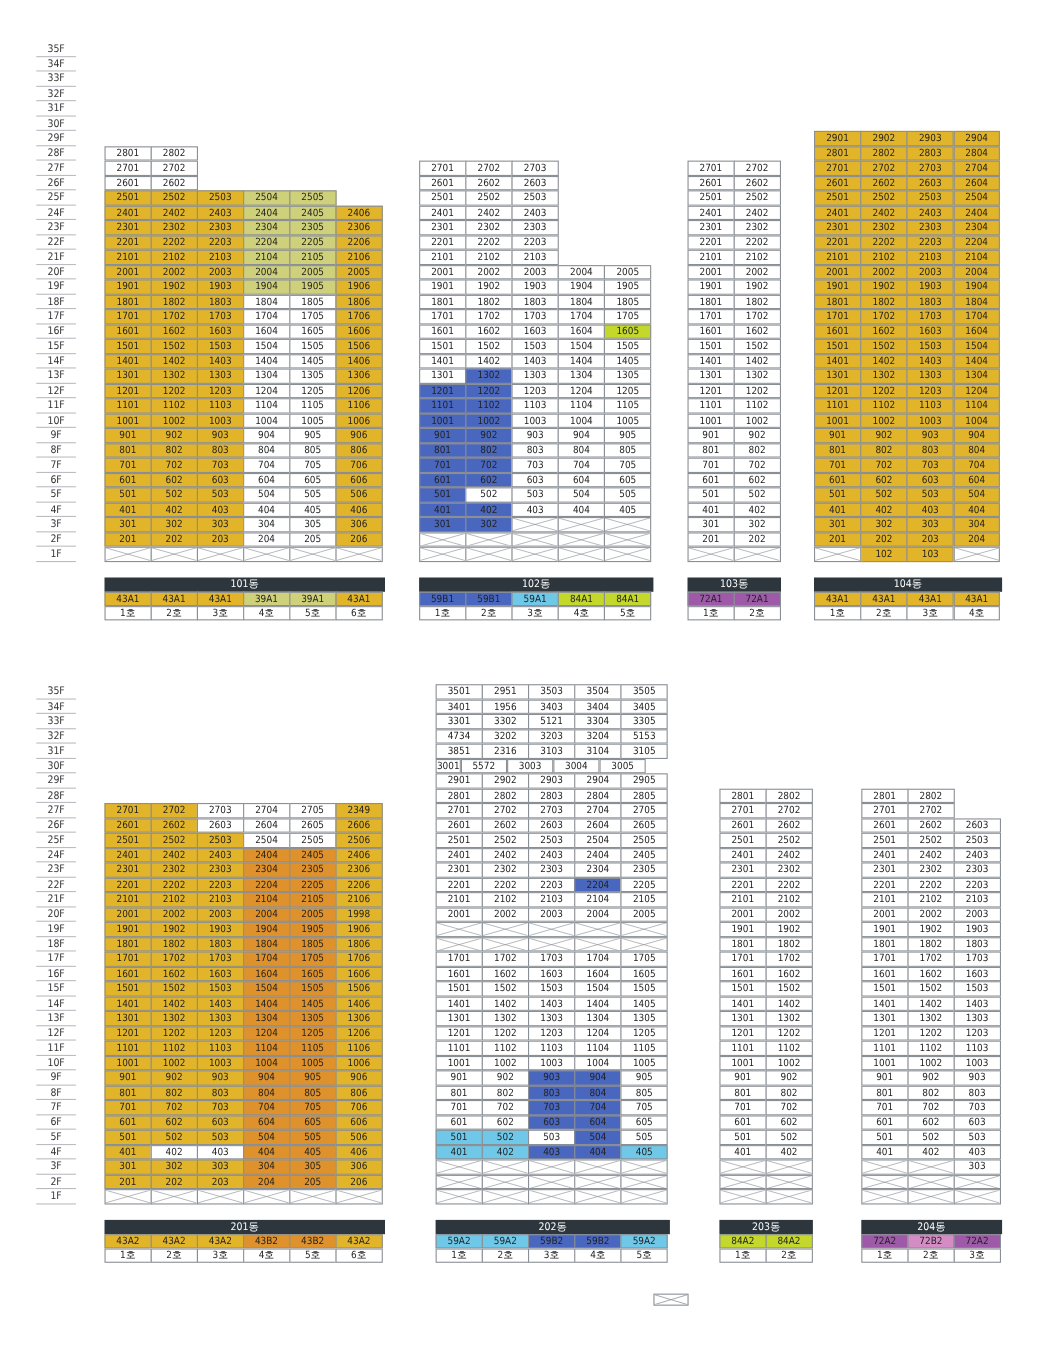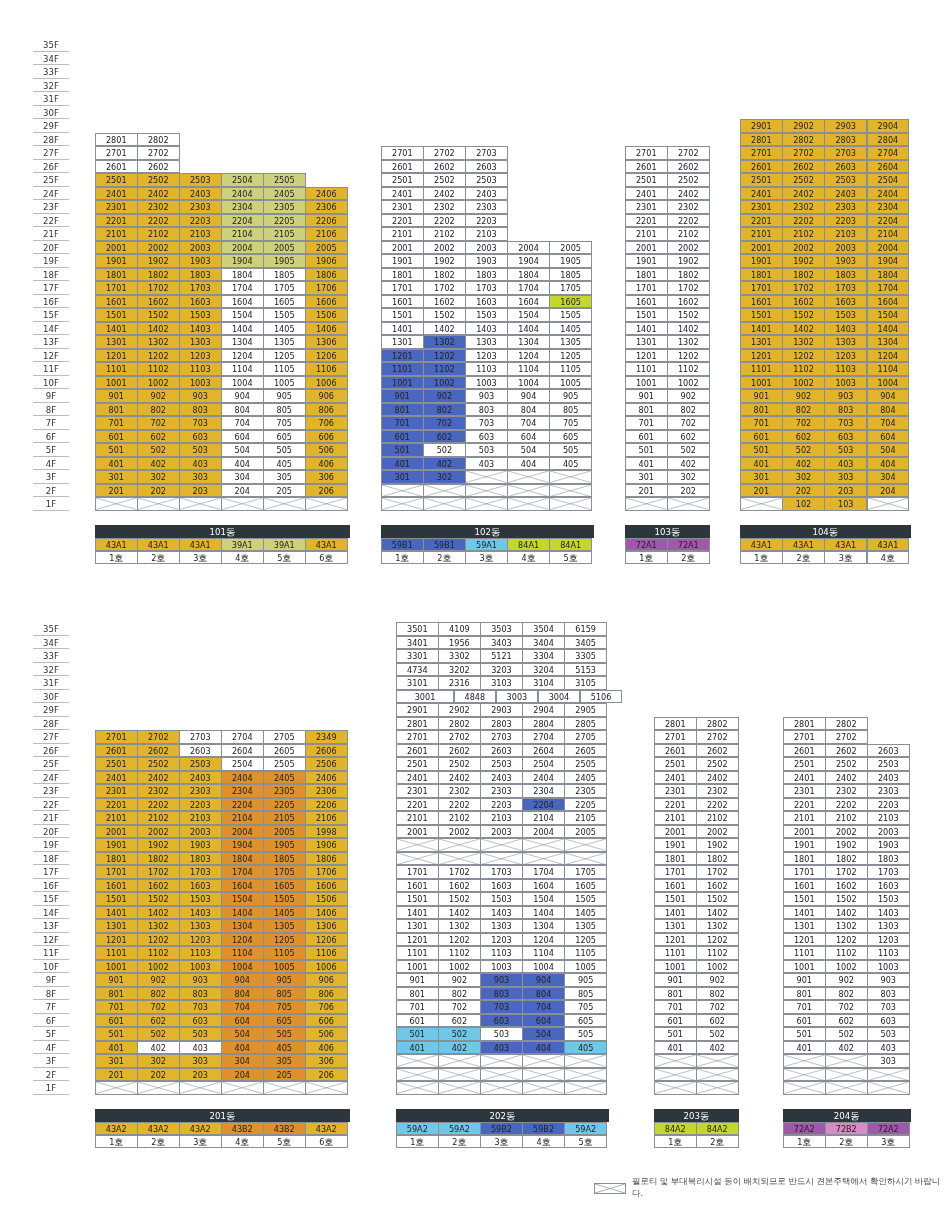--- a/index.html
+++ b/index.html
@@ -1487,24 +1487,24 @@
         <div class="cell" style="width: 42.5px;">3호</div>
         <div class="cell" style="width: 42.5px;">4호</div>
         <div class="cell" style="width: 42.5px;">5호</div>
         <div class="cell" style="width: 42.5px;">6호</div>
       </div>
     </div>
     <div class="bldg" style="left: 396px; top: 622px; width: 213px;">
       <div class="grid">
         <div class="row">
           <div class="cell on" style="width: 42.6px; background: rgb(255, 255, 255);">3501</div>
-          <div class="cell on" style="width: 42.6px; background: rgb(255, 255, 255);">4109</div>
+          <div class="cell on" style="width: 42.6px; background: rgb(255, 255, 255);">2951</div>
           <div class="cell on" style="width: 42.6px; background: rgb(255, 255, 255);">3503</div>
           <div class="cell on" style="width: 42.6px; background: rgb(255, 255, 255);">3504</div>
-          <div class="cell on" style="width: 42.6px; background: rgb(255, 255, 255);">6159</div>
+          <div class="cell on" style="width: 42.6px; background: rgb(255, 255, 255);">3505</div>
         </div>
         <div class="row">
           <div class="cell on" style="width: 42.6px; background: rgb(255, 255, 255);">3401</div>
           <div class="cell on" style="width: 42.6px; background: rgb(255, 255, 255);">1956</div>
           <div class="cell on" style="width: 42.6px; background: rgb(255, 255, 255);">3403</div>
           <div class="cell on" style="width: 42.6px; background: rgb(255, 255, 255);">3404</div>
           <div class="cell on" style="width: 42.6px; background: rgb(255, 255, 255);">3405</div>
         </div>
         <div class="row">
           <div class="cell on" style="width: 42.6px; background: rgb(255, 255, 255);">3301</div>
@@ -1514,32 +1514,32 @@
           <div class="cell on" style="width: 42.6px; background: rgb(255, 255, 255);">3305</div>
         </div>
         <div class="row">
           <div class="cell on" style="width: 42.6px; background: rgb(255, 255, 255);">4734</div>
           <div class="cell on" style="width: 42.6px; background: rgb(255, 255, 255);">3202</div>
           <div class="cell on" style="width: 42.6px; background: rgb(255, 255, 255);">3203</div>
           <div class="cell on" style="width: 42.6px; background: rgb(255, 255, 255);">3204</div>
           <div class="cell on" style="width: 42.6px; background: rgb(255, 255, 255);">5153</div>
         </div>
         <div class="row">
-          <div class="cell on" style="width: 42.6px; background: rgb(255, 255, 255);">3101</div>
+          <div class="cell on" style="width: 42.6px; background: rgb(255, 255, 255);">3851</div>
           <div class="cell on" style="width: 42.6px; background: rgb(255, 255, 255);">2316</div>
           <div class="cell on" style="width: 42.6px; background: rgb(255, 255, 255);">3103</div>
           <div class="cell on" style="width: 42.6px; background: rgb(255, 255, 255);">3104</div>
           <div class="cell on" style="width: 42.6px; background: rgb(255, 255, 255);">3105</div>
         </div>
         <div class="row">
-          <div class="cell on" style="width: 58px; background: rgb(255, 255, 255);">3001</div>
-          <div class="cell on" style="width: 42.6px; background: rgb(255, 255, 255);">4848</div>
+          <div class="cell on" style="width: 23px; background: rgb(255, 255, 255);">3001</div>
+          <div class="cell on" style="width: 42.6px; background: rgb(255, 255, 255);">5572</div>
           <div class="cell on" style="width: 42.6px; background: rgb(255, 255, 255);">3003</div>
           <div class="cell on" style="width: 42.6px; background: rgb(255, 255, 255);">3004</div>
-          <div class="cell on" style="width: 42.6px; background: rgb(255, 255, 255);">5106</div>
+          <div class="cell on" style="width: 42.6px; background: rgb(255, 255, 255);">3005</div>
         </div>
         <div class="row">
           <div class="cell on" style="width: 42.6px; background: rgb(255, 255, 255);">2901</div>
           <div class="cell on" style="width: 42.6px; background: rgb(255, 255, 255);">2902</div>
           <div class="cell on" style="width: 42.6px; background: rgb(255, 255, 255);">2903</div>
           <div class="cell on" style="width: 42.6px; background: rgb(255, 255, 255);">2904</div>
           <div class="cell on" style="width: 42.6px; background: rgb(255, 255, 255);">2905</div>
         </div>
         <div class="row">
           <div class="cell on" style="width: 42.6px; background: rgb(255, 255, 255);">2801</div>
@@ -2294,14 +2294,13 @@
     </div>
   </div>
 
 <div class="legend">
   <span class="sw">
     <svg viewBox="0 0 30 9" preserveAspectRatio="none">
         <line x1="0" y1="0" x2="30" y2="9" stroke="#8a8f95" stroke-width="0.7"></line>
         <line x1="0" y1="9" x2="30" y2="0" stroke="#8a8f95" stroke-width="0.7"></line>
       </svg>
   </span>
-  <span>필로티 및 부대복리시설 등이 배치되므로 반드시 견본주택에서 확인하시기 바랍니다.</span>
 </div>
 
 </body></html>

